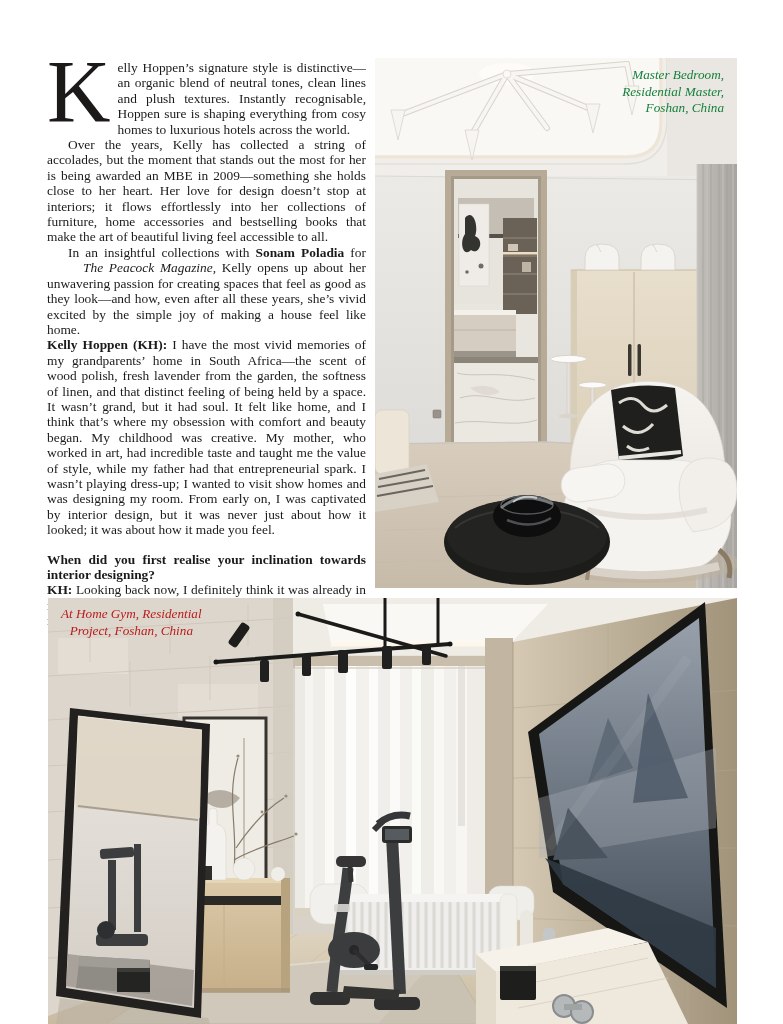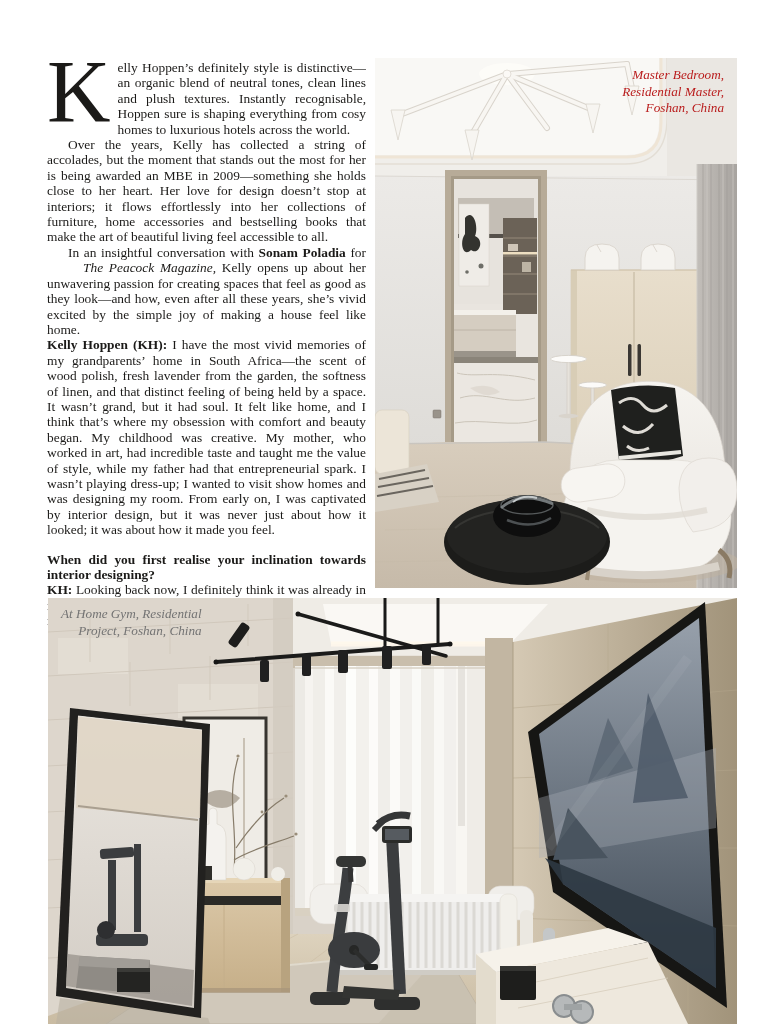--- a/index.html
+++ b/index.html
@@ -9,37 +9,37 @@
             line-height:15.4px;text-align:justify;letter-spacing:0px;}
   .text-col p{margin:0;}
   .indent{text-indent:21px;}
   .qhead{font-weight:bold;margin-top:14px !important;}
   .dropcap{float:left;font-size:88px;line-height:60px;height:60px;padding:2px 7px 0 0;
            font-weight:400;}
   .photo{position:absolute;overflow:hidden;}
   .photo svg{display:block;}
   .bedroom{left:375px;top:58px;width:362px;height:530px;}
   .gym{left:48px;top:598px;width:689px;height:426px;}
-  .caption{position:absolute;font-style:italic;color:#b91c1c;font-size:13.2px;line-height:16.6px;}
+  .caption{position:absolute;font-style:italic;color:#15803d;font-size:13.2px;line-height:16.6px;}
   .cap-r{top:9px;right:13px;text-align:right;}
-  .cap-l{top:8px;left:13px;text-align:right;color:#737373;}
+  .cap-l{top:8px;left:13px;text-align:center;color:#b91c1c;}
   b{font-weight:bold;}
   .ital{font-style:italic;margin-left:36px;}
 </style>
 </head>
 <body>
 
 <div class="page">
 
   <div class="text-col">
     <p>
-      <span class="dropcap">K</span><span>elly Hoppen’s definitely style is distinctive—an organic blend of neutral tones, clean lines and plush textures. Instantly recognisable, Hoppen sure is shaping everything from cosy homes to luxurious hotels across the world.</span>
+      <span class="dropcap">K</span><span>elly Hoppen’s signature style is distinctive—an organic blend of neutral tones, clean lines and plush textures. Instantly recognisable, Hoppen sure is shaping everything from cosy homes to luxurious hotels across the world.</span>
     </p>
     <p class="indent">Over the years, Kelly has collected a string of accolades, but the moment that stands out the most for her is being awarded an MBE in 2009—something she holds close to her heart. Her love for design doesn’t stop at interiors; it flows effortlessly into her collections of furniture, home accessories and bestselling books that make the art of beautiful living feel accessible to all.</p>
-    <p class="indent"><span>In an insightful conversation with </span><b>Sonam Poladia</b><span> for </span><span class="ital">The Peacock Magazine,</span><span> Kelly opens up about her unwavering passion for creating spaces that feel as good as they look—and how, even after all these years, she’s vivid excited by the simple joy of making a house feel like home.</span></p>
+    <p class="indent"><span>In an insightful collections with </span><b>Sonam Poladia</b><span> for </span><span class="ital">The Peacock Magazine,</span><span> Kelly opens up about her unwavering passion for creating spaces that feel as good as they look—and how, even after all these years, she’s vivid excited by the simple joy of making a house feel like home.</span></p>
     <p><b>Kelly Hoppen (KH):</b><span> I have the most vivid memories of my grandparents’ home in South Africa—the scent of wood polish, fresh lavender from the garden, the softness of linen, and that distinct feeling of being held by a space. It wasn’t grand, but it had soul. It felt like home, and I think that’s where my obsession with comfort and beauty began. My childhood was creative. My mother, who worked in art, had incredible taste and taught me the value of style, while my father had that entrepreneurial spark. I wasn’t playing dress-up; I wanted to visit show homes and was designing my room. From early on, I was captivated by interior design, but it was never just about how it looked; it was about how it made you feel.</span></p>
     <p class="qhead">When did you first realise your inclination towards interior designing?</p>
     <p><b>KH:</b><span> Looking back now, I definitely think it was already in me as a young child, but at the age of 16, when I designed my first</span></p>
   </div>
 
   <div class="photo bedroom">
     <svg width="362" height="530" viewBox="0 0 362 530" xmlns="http://www.w3.org/2000/svg">
       <defs>
         <linearGradient id="gWall" x1="0" y1="0" x2="0" y2="1">
           <stop offset="0" stop-color="#eceae7"></stop>

